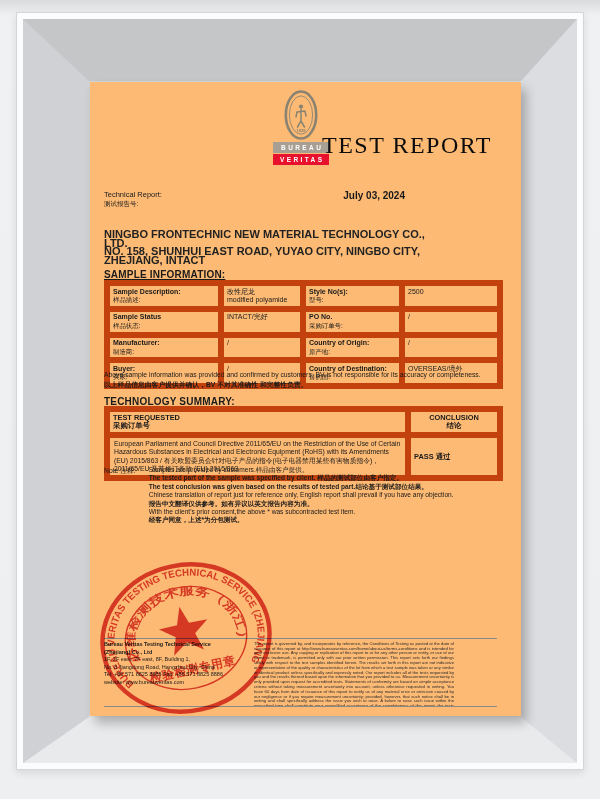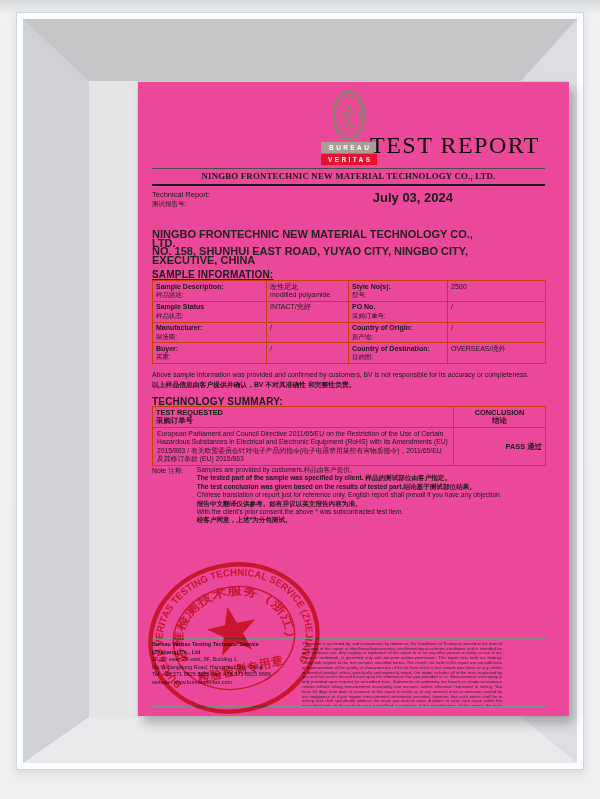--- a/index.html
+++ b/index.html
@@ -8,22 +8,22 @@
   .stage { position:relative; width:600px; height:799px; overflow:hidden; }
 
   
   .frame { position:absolute; left:16px; top:12px; width:568px; height:758px;
            background:#fbfcfd; border:1px solid #d3d6d9; box-shadow:0 3px 8px rgba(0,0,0,.10); }
   .bevel { position:absolute; left:6px; top:6px; right:6px; bottom:6px;
            border-style:solid; border-width:62px 56px 46px 66px;
            border-color:#c5c6c8 #dcdde0 #e9eaec #d0d1d4; background:#e4e5e7; }
 
   
-  .paper { position:absolute; left:90px; top:82px; width:431px; height:634px; background:#ec4899;
-           color:#1a1a1a; box-shadow:5px 7px 10px rgba(0,0,0,.26), -1px -1px 0 rgba(0,0,0,.07);margin-left:48px; }
+  .paper { position:absolute; left:90px; top:82px; width:431px; height:634px; background:#fdba74;
+           color:#1a1a1a; box-shadow:5px 7px 10px rgba(0,0,0,.26), -1px -1px 0 rgba(0,0,0,.07); }
   .b { font-weight:bold; }
 
   
   .logo { position:absolute; left:183px; top:8px; width:56px; text-align:center; }
   .emblem { display:block; margin:0 auto 2px; }
   .brandbox { width:56px; color:#fff; font-size:6.5px; font-weight:bold; letter-spacing:2.4px;
               text-align:center; padding:2px 0 1.5px; text-indent:2.4px; }
   .bureau { background:#a79f93; margin-bottom:1.5px; }
   .veritas { background:#e8112d; }
   .title { position:absolute; right:29px; top:50px; font-family:"Liberation Serif",serif;
@@ -32,44 +32,44 @@
   .company-bar { position:absolute; left:14px; right:24px; top:86px;
                  border-top:1px solid #4a4a4a; border-bottom:2px solid #1c1c1c;
                  text-align:center; padding:2px 0 2.5px; }
   .company-bar .txt { font-family:"Liberation Serif",serif; font-weight:bold; font-size:8.8px; letter-spacing:.2px; }
 
   .meta { position:absolute; left:14px; right:24px; top:108px; }
   .mrow { display:grid; grid-template-columns:95px 1fr 92px; margin-bottom:2px; }
   .mlabel .en { font-size:7.5px; font-weight:normal; }
   .mlabel .zh { font-size:6.5px; margin-top:1px; }
   .mvalue { font-size:8px; }
-  .mright { font-size:13px; font-weight:bold; text-align:right; }
+  .mright { font-size:10px; font-weight:bold; text-align:right; }
 
   .client { position:absolute; left:14px; top:148px; font-size:11px; line-height:8.6px; font-weight:bold; color:#222; }
 
   .sec-h { position:absolute; left:14px; font-size:10px; font-weight:bold; text-decoration:underline; letter-spacing:.2px; }
   .h-sample { top:187px; }
   .h-exec { top:314px; }
 
   table { border-collapse:collapse; position:absolute; left:14px; width:393px; table-layout:fixed; }
-  td,th { border:1px solid #c2410c; vertical-align:top; padding:1.5px 3px; text-align:left; }
+  td,th { border:6px solid #c2410c; vertical-align:top; padding:1.5px 3px; text-align:left; }
   .t1 { top:198px; }
   .t1 td { font-size:7px; line-height:8.4px; }
   .cell-l .en { font-weight:bold; }
   .cell-l .zh { font-size:6.4px; }
   .t1 .c1{width:114px;} .t1 .c2{width:82px;} .t1 .c3{width:99px;} .t1 .c4{width:98px;}
 
   .disc { position:absolute; left:14px; right:24px; top:288px; font-size:6.8px; line-height:9.5px; }
   .disc .zh { font-weight:bold; }
 
   .t2 { top:324px; }
   .t2 th { font-size:7.4px; line-height:8.6px; }
   .t2 .hc { text-align:center; }
   .t2 .body-dir { font-size:6.8px; line-height:8.2px; padding:2px 4px; }
-  .t2 .body-con { text-align:right; vertical-align:middle; font-size:7.4px; font-weight:bold; }
+  .t2 .body-con { text-align:left; vertical-align:middle; font-size:7.4px; font-weight:bold; }
   .t2 .cA{width:301px;} .t2 .cB{width:92px;}
 
   .note { position:absolute; left:14px; top:384px; display:flex; gap:13px; }
   .note .nlabel { font-size:6.8px; white-space:nowrap; }
   .note .nlines { font-size:6.6px; line-height:8.4px; }
   .note .nlines div:nth-child(odd){ }
   .note .zhb { font-weight:bold; }
 
   .footer { position:absolute; left:14px; right:24px; top:556px; height:69px;
             border-top:1px solid #8a8a8a; border-bottom:1px solid #8a8a8a;
@@ -99,39 +99,36 @@
         <circle cx="17" cy="16.5" r="2.1" fill="#8b8372"></circle>
         <path d="M17 19 L17 31 M13 22 L21 21 M13 22 L12 27 M21 21 L22 26 M17 31 L13.5 37 M17 31 L20.5 37" stroke="#8b8372" stroke-width="1.5" fill="none" stroke-linecap="round"></path>
         <text x="17" y="41.5" text-anchor="middle" font-family="Liberation Sans, sans-serif" font-size="4" fill="#8b8372" font-weight="bold">1828</text>
       </svg>
       <div class="brandbox bureau">BUREAU</div>
       <div class="brandbox veritas">VERITAS</div>
     </div>
 
     <div class="title">TEST REPORT</div>
 
-    <div class="company-bar">
-      <div class="txt">NINGBO FRONTECHNIC NEW MATERIAL TECHNOLOGY CO., LTD.</div>
-    </div>
 
     <div class="meta">
       <div class="mrow">
         <div class="mlabel">
           <div class="en">Technical Report:</div>
           <div class="zh">测试报告号:</div>
         </div>
         <div class="mright">July 03, 2024</div>
       </div>
     </div>
 
     <div class="client">
       <div>NINGBO FRONTECHNIC NEW MATERIAL TECHNOLOGY CO.,</div>
       <div>LTD.</div>
       <div>NO. 158, SHUNHUI EAST ROAD, YUYAO CITY, NINGBO CITY,</div>
-      <div>EXECUTIVE, CHINA</div>
+      <div>ZHEJIANG, INTACT</div>
     </div>
 
     <div class="sec-h h-sample">SAMPLE INFORMATION:</div>
 
     <table class="t1">
       <tbody>
           <tr>
         <td class="c1 cell-l">
               <div class="en">Sample Description:</div>
               <div class="zh">样品描述:</div>

